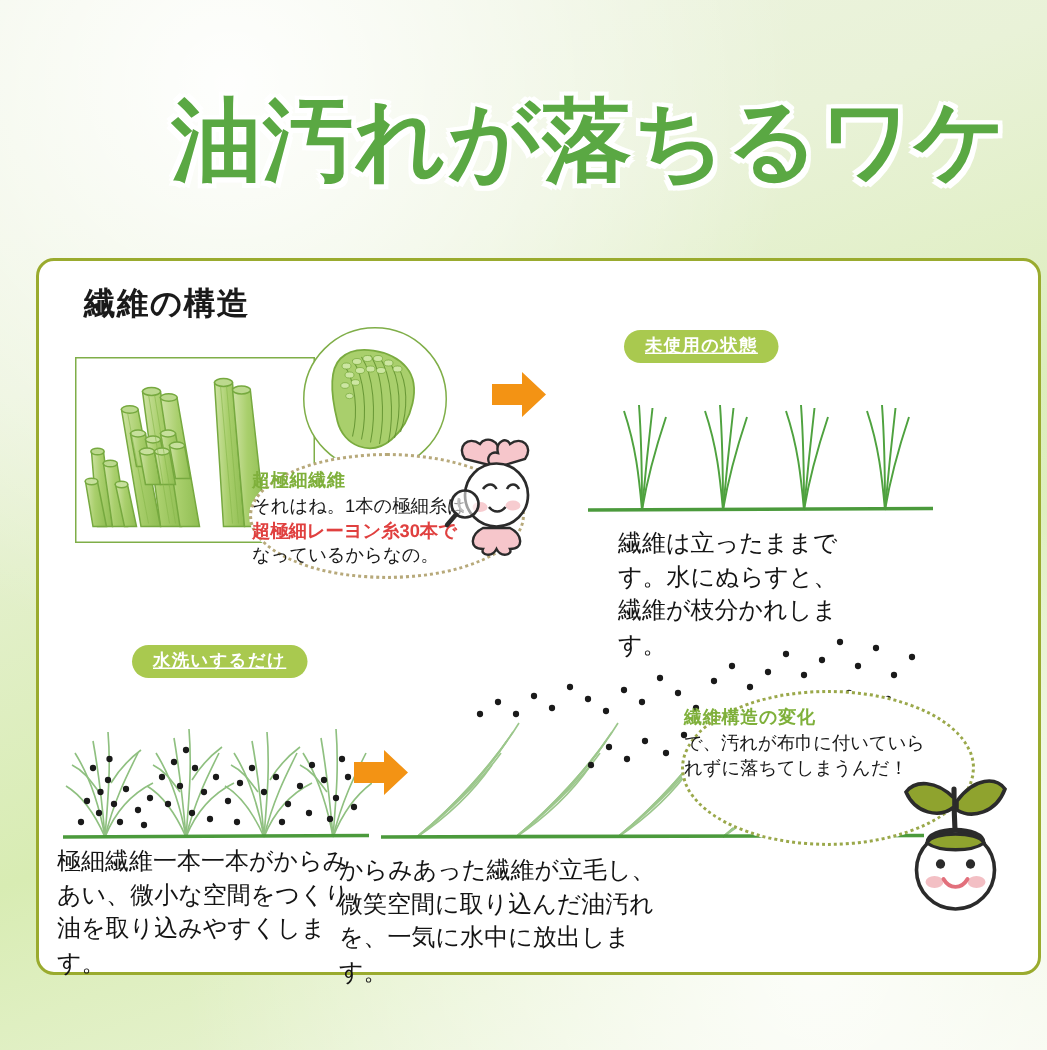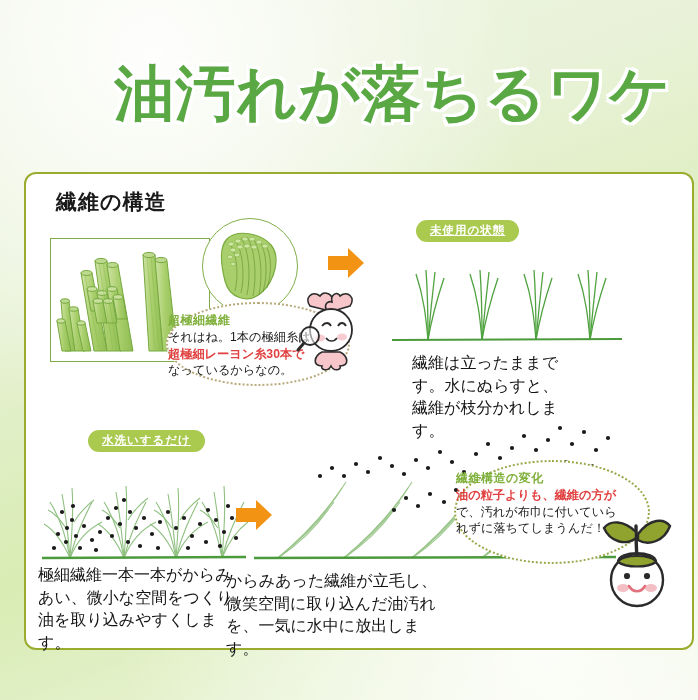--- a/index.html
+++ b/index.html
@@ -458,21 +458,20 @@
       <circle cx="356" cy="62" r="2.1"></circle>
         <circle cx="352" cy="108" r="2.1"></circle>
       <circle cx="338" cy="116" r="2.1"></circle>
         <circle cx="362" cy="126" r="2.1"></circle>
     </g>
   </svg>
   <div class="abs body-text" style="left:200px; top:396px; width:212px;">からみあった繊維が立毛し、微笑空間に取り込んだ油汚れを、一気に水中に放出します。</div>
 
   <div class="bubble" style="left:428px; top:286px; width:196px; height:104px; padding-top:8px; border-color:#9aa84a;">
     <div class="bubble-title">繊維構造の変化</div>
-    <div class="bubble-line nowrap hl">油の粒子よりも、繊維の方が</div>
     <div class="bubble-line nowrap">で、汚れが布巾に付いていら</div>
     <div class="bubble-line nowrap">れずに落ちてしまうんだ！</div>
   </div>
 
   <div class="mascot" style="left:572px; top:330px;">
     <svg width="78" height="110" viewBox="0 0 78 110">
       <path d="M39,54 C38,40 38,30 38,22" stroke="#2b2b2b" stroke-width="3.4" fill="none" stroke-linecap="round"></path>
       <path d="M38,28 C26,16 12,16 6,24 C12,38 28,42 38,34 Z" fill="#8fa32e" stroke="#2b2b2b" stroke-width="2.4"></path>
       <path d="M40,30 C52,14 66,14 72,22 C66,38 50,42 40,36 Z" fill="#8fa32e" stroke="#2b2b2b" stroke-width="2.4"></path>
       <path d="M20,58 C20,46 58,46 58,58 Z" fill="#8fa32e" stroke="#2b2b2b" stroke-width="2.2"></path>

